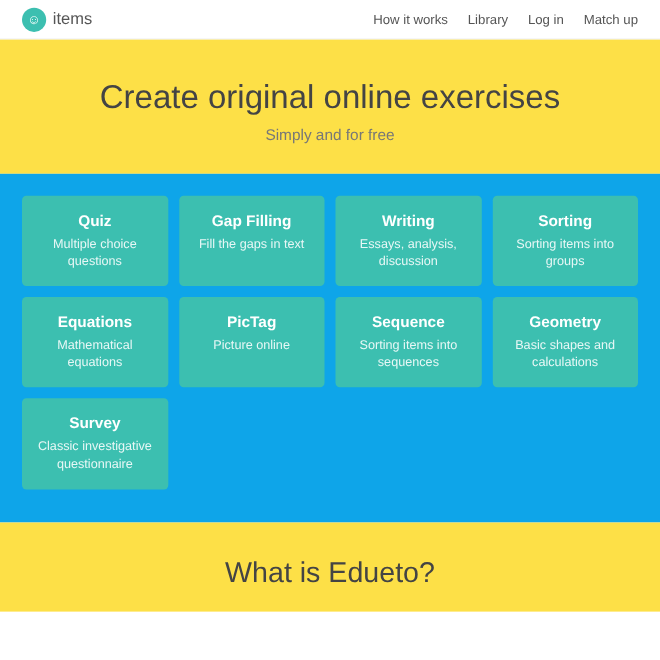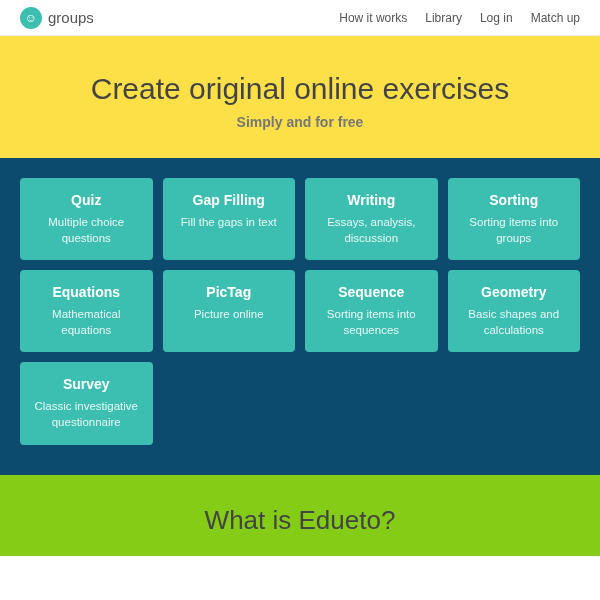--- a/index.html
+++ b/index.html
@@ -60,26 +60,25 @@
     }
     .hero h1 {
       font-size: 30px;
       font-weight: 400;
       color: #444;
       margin-bottom: 8px;
     }
     .hero p {
       font-size: 14px;
       color: #777;
-      font-weight: bold;
     }
 
     
     .exercise-section {
-      background: #0c4a6e;
+      background: #0ea5e9;
       padding: 20px 20px 30px;
     }
     .exercise-grid {
       display: grid;
       grid-template-columns: repeat(4, 1fr);
       gap: 10px;
     }
     .exercise-card {
       background: #3cbfb0;
       border-radius: 4px;
@@ -95,37 +94,37 @@
       margin-bottom: 6px;
     }
     .exercise-card .card-desc {
       font-size: 11.5px;
       color: rgba(255,255,255,0.88);
       line-height: 1.4;
     }
 
     
     .what-section {
-      background: #84cc16;
+      background: #fde047;
       text-align: center;
       padding: 30px 20px 20px;
     }
     .what-section h2 {
       font-size: 26px;
       font-weight: 400;
       color: #444;
     }
   </style>
 </head>
 <body>
 
 <nav class="navbar">
   <div class="navbar-logo">
     <div class="logo-icon">☺</div>
-    <span>groups</span>
+    <span>items</span>
   </div>
   <div class="navbar-links">
     <span>How it works</span>
     <span>Library</span>
     <span>Log in</span>
     <span>Match up</span>
   </div>
 </nav>
 
 <section class="hero">

